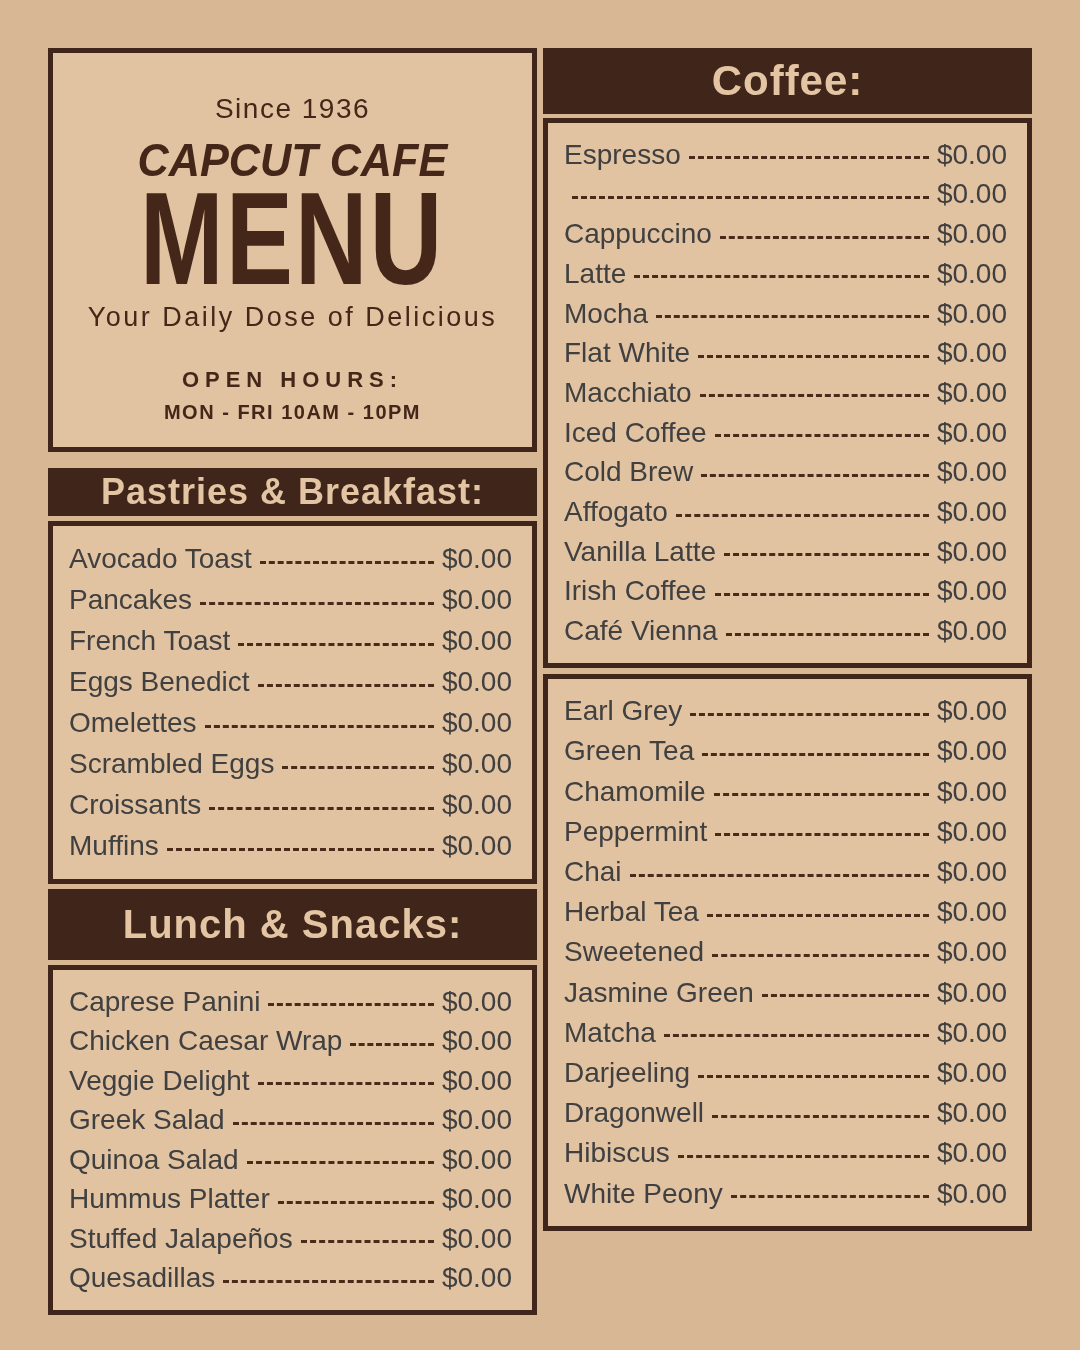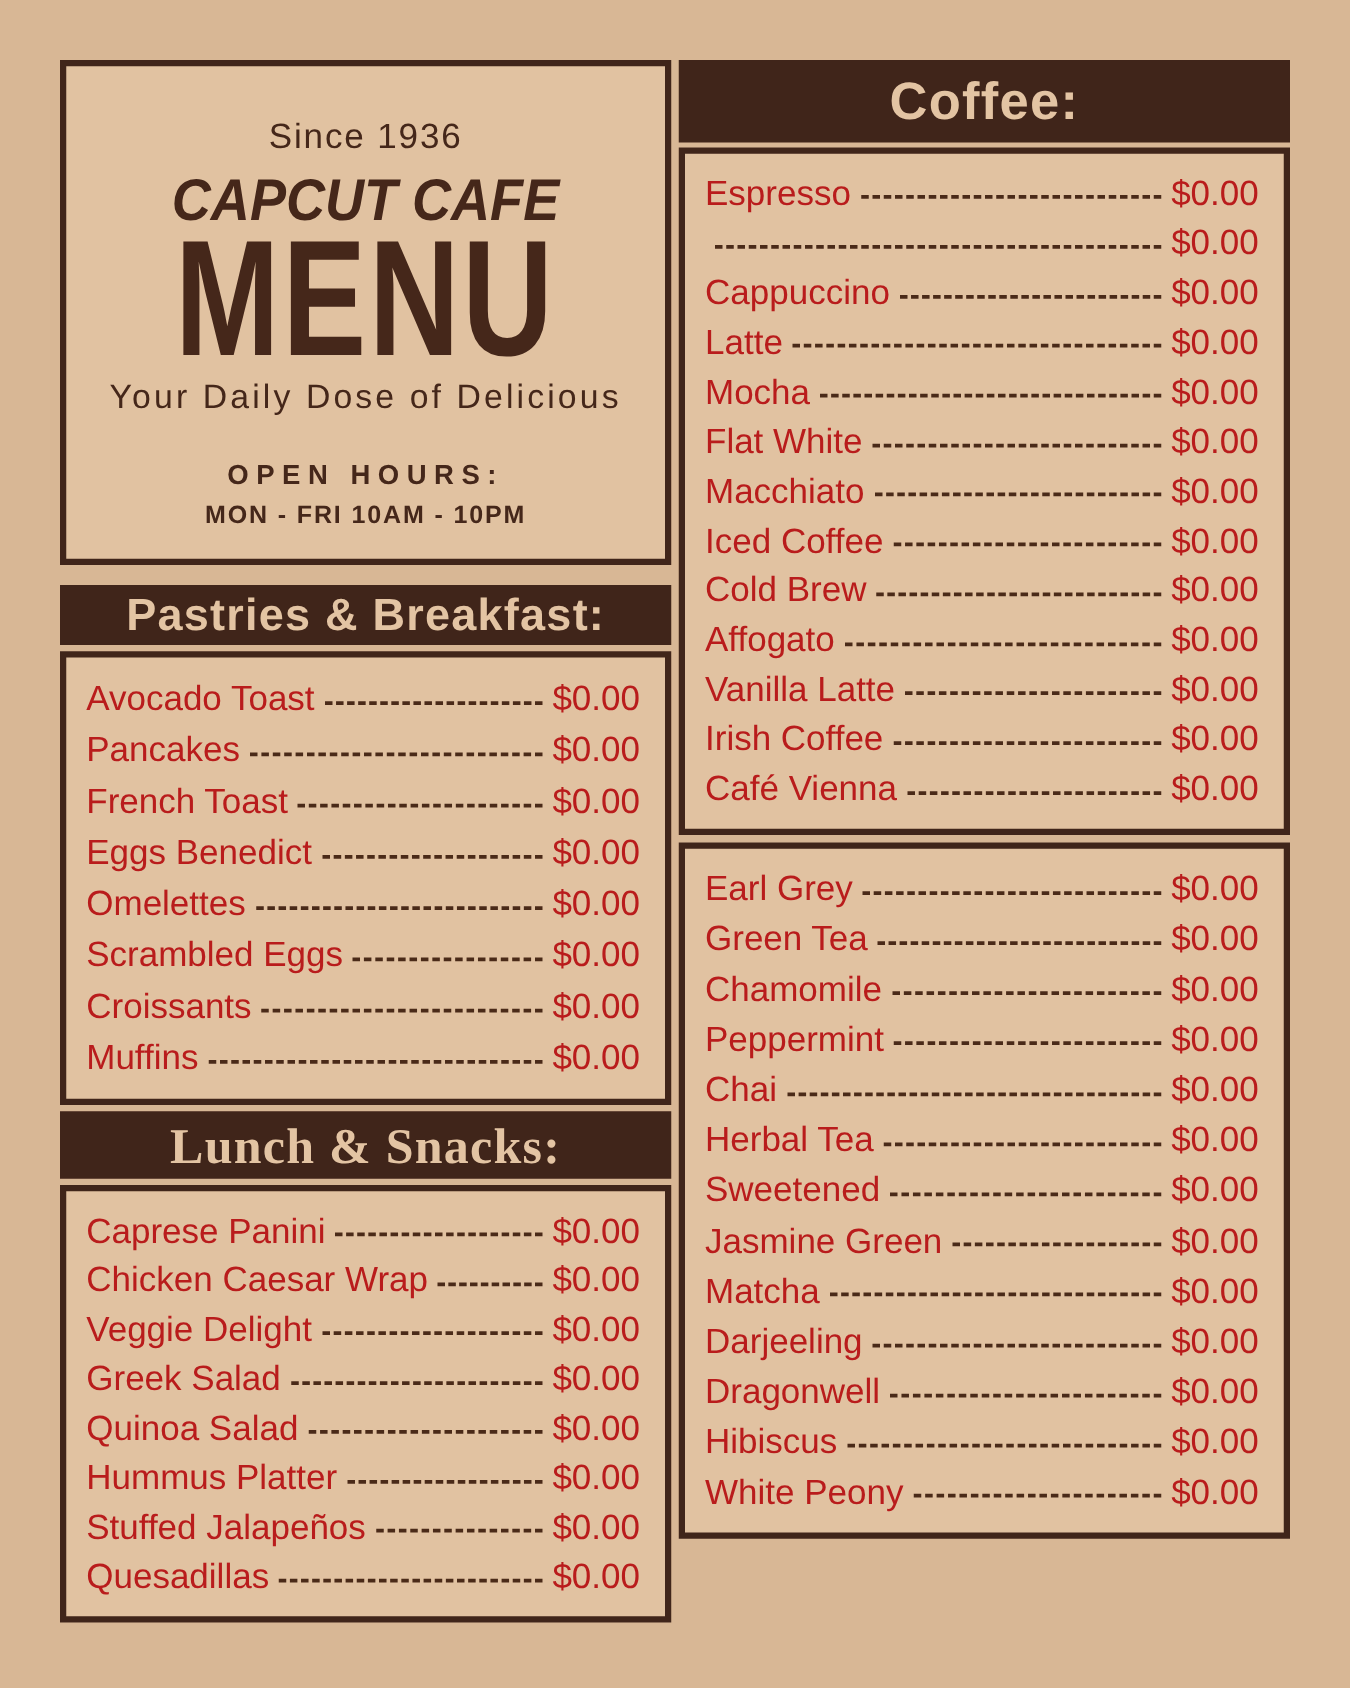--- a/index.html
+++ b/index.html
@@ -31,38 +31,38 @@
   .hours-value { margin-top:8px; font-size:20px; font-weight:bold; letter-spacing:1.5px; }
 
   
   .section-band {
     box-sizing:border-box;
     display:flex; align-items:center; justify-content:center;
     background:#40251a; color:#e3c4a3;
     font-weight:bold; letter-spacing:1px;text-align:right;
   }
   .band-pastries { margin-top:16px; height:48px; font-size:36px; }
-  .band-lunch    { margin-top:5px; height:54px; font-size:40px;font-family:Liberation Serif, serif; }
+  .band-lunch    { margin-top:5px; height:71px; font-size:40px; }
   .band-coffee   { height:66px; font-size:42px; }
   .band-tea      { height:74px; font-size:42px; }
 
   
   .menu-box {
     box-sizing:border-box;
     background:#e1c2a1;
     border:5px solid #40251a;
     display:flex; flex-direction:column; justify-content:space-evenly;
     padding:8px 20px 8px 16px;
   }
   .box-pastries { margin-top:5px; height:363px; }
   .box-lunch    { margin-top:5px; height:350px; }
   .box-coffee   { margin-top:4px; height:550px; }
   .box-tea      { margin-top:6px; height:557px; }
 
-  .menu-row { display:flex; align-items:center; font-size:28px; color:#b91c1c; }
+  .menu-row { display:flex; align-items:center; font-size:28px; color:#404040; }
   .item-name  { white-space:nowrap; }
   .leader {
     flex:1; height:0; min-width:18px;
     border-bottom:3px dashed #4a2a18;
     margin:0 8px; transform:translateY(3px);
   }
   .item-price { white-space:nowrap; }
 </style>
 </head>
 <body>

